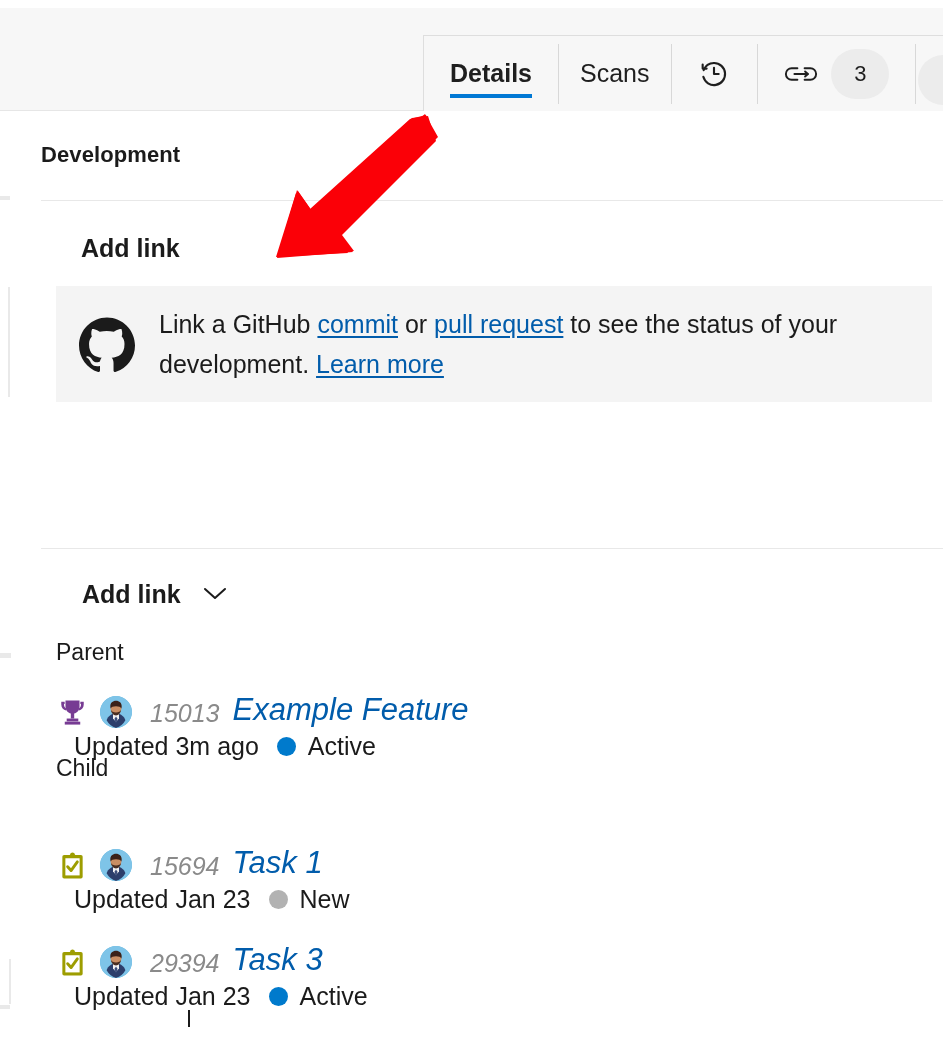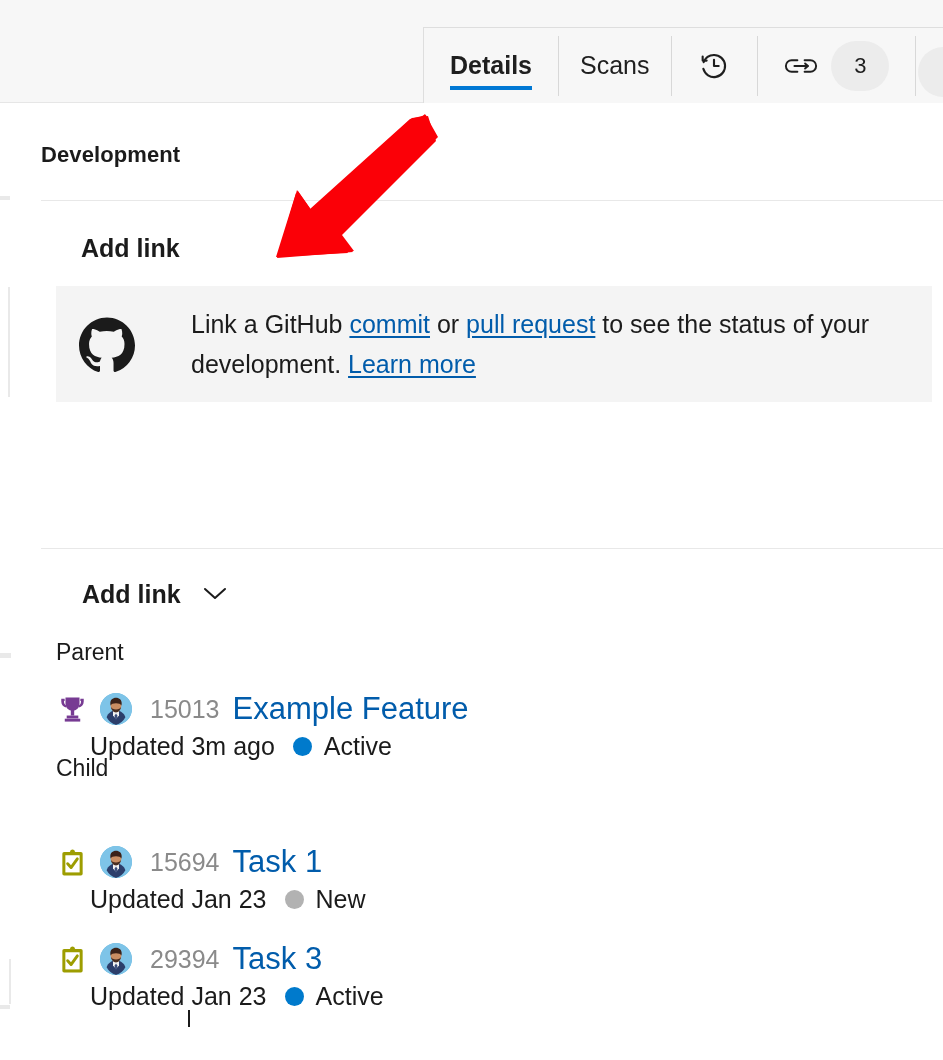--- a/index.html
+++ b/index.html
@@ -13,21 +13,21 @@
   .page {
     position: relative;
     width: 943px;
     height: 1060px;
     background: #ffffff;
   }
 
   
   .tabbar {
     position: absolute;
-    left: 0; top: 0;
+    left: 0; top: 8px;
     width: 943px; height: 103px;
     background: #f7f7f7;
   }
   .tabbar-underline {
     position: absolute;
     left: 0; bottom: 0;
     width: 943px; height: 1px;
     background: #e6e6e6;
   }
   .tabgroup {
@@ -127,21 +127,20 @@
   }
 
   
   .gh-box {
     position: absolute;
     left: 56px; top: 286px;
     width: 876px; height: 116px;
     background: #f4f4f4;
     display: flex;
     align-items: center;
-    gap: 32px;
   }
   .gh-icon {
     margin-left: 23px;
     margin-right: 24px;
     width: 56px; height: 56px;
     flex: 0 0 auto;
   }
   .gh-text {
     font-size: 25px;
     line-height: 40px;
@@ -173,23 +172,24 @@
     position: absolute;
     font-size: 23px;
     color: #1b1b1b;
   }
   .rel-item {
     position: absolute;
     left: 56px;
   }
   .rel-row1 {
     display: flex;
-    align-items: center;
+    align-items: flex-end;
     gap: 0;
     height: 38px;
+    font-style: italic;
   }
   .wit-icon {
     width: 32px; height: 32px;
     flex: 0 0 auto;
     display: flex;
     align-items: center;
     justify-content: center;
   }
   .avatar {
     width: 32px; height: 32px;
@@ -207,21 +207,21 @@
   .wit-title {
     font-size: 31px;
     color: #015cab;
     margin-left: 13px;
     cursor: pointer;
   }
   .rel-row2 {
     display: flex;
     align-items: center;
     margin-top: 4px;
-    margin-left: 34px;
+    margin-left: 18px;
     font-size: 25px;
     color: #1b1b1b;
   }
   .state-dot {
     width: 19px; height: 19px;
     border-radius: 50%;
     margin: 0 12px 0 18px;
     flex: 0 0 auto;
   }
 

